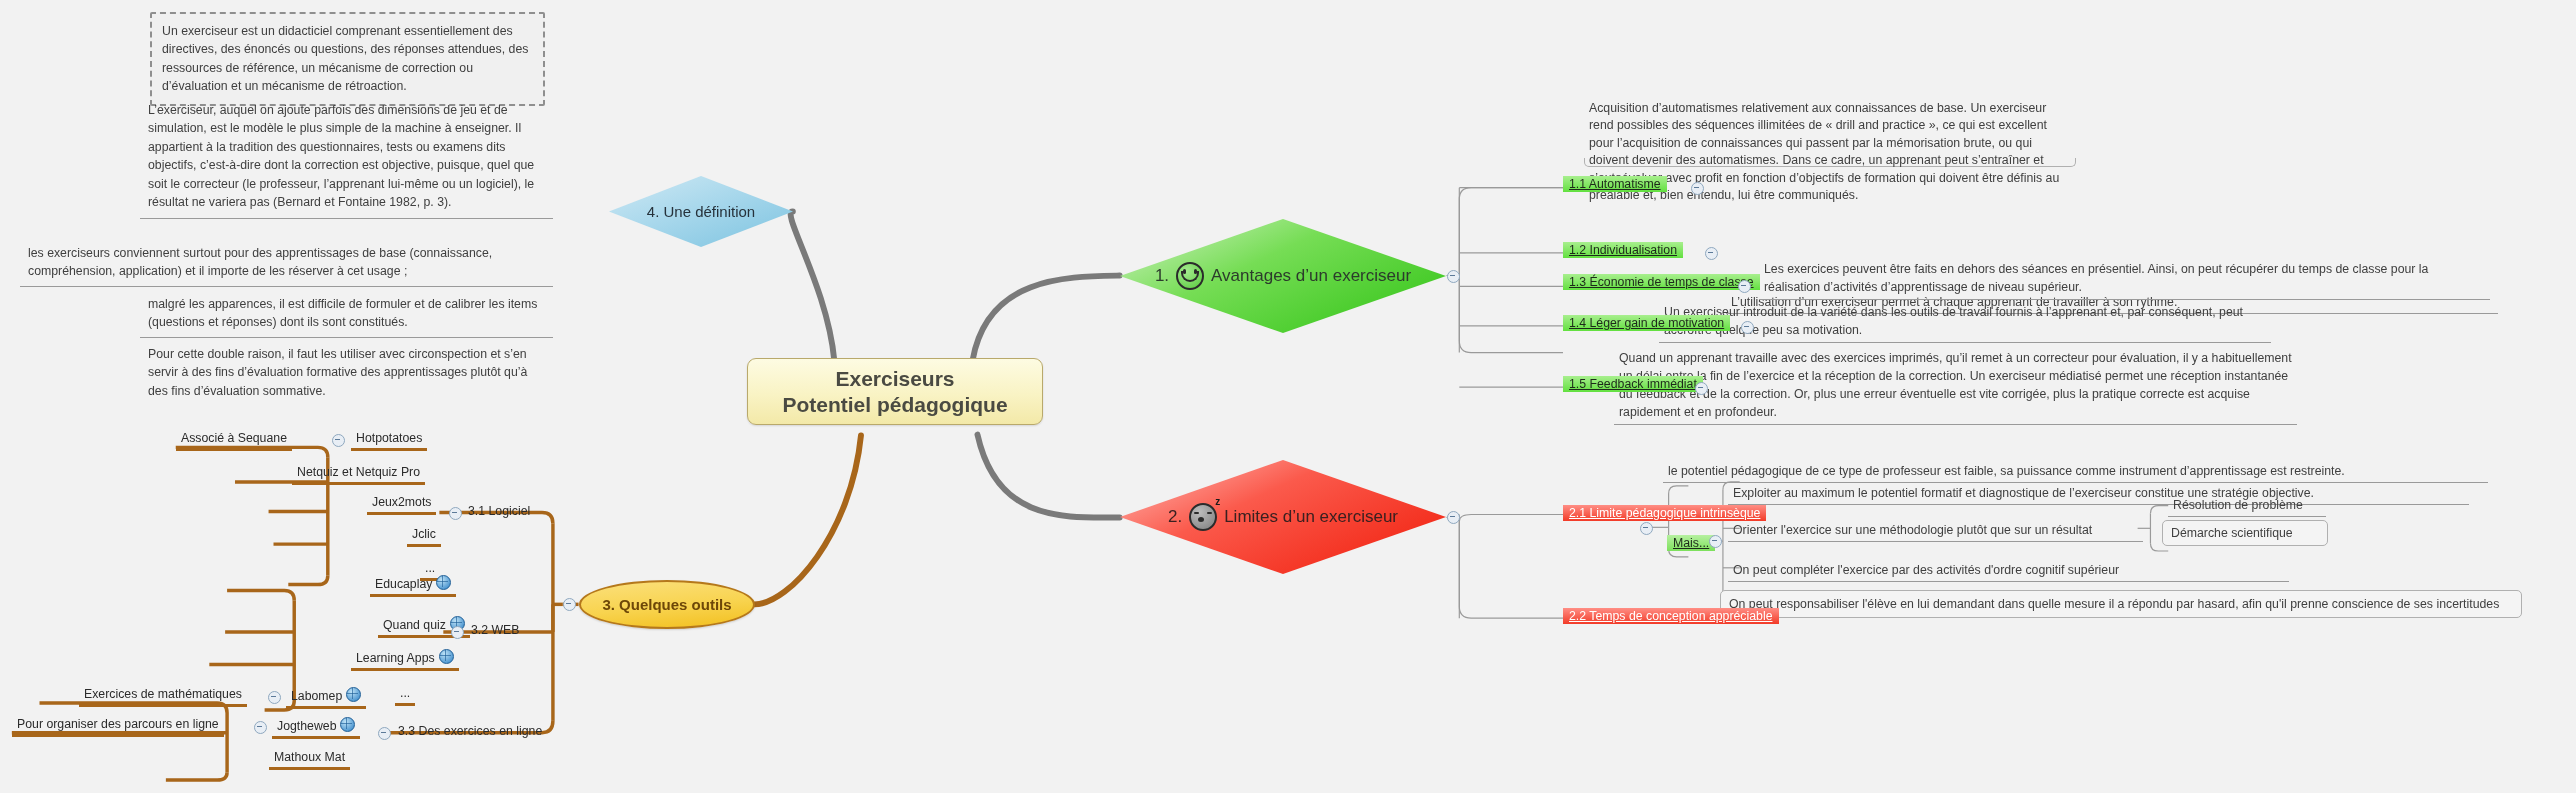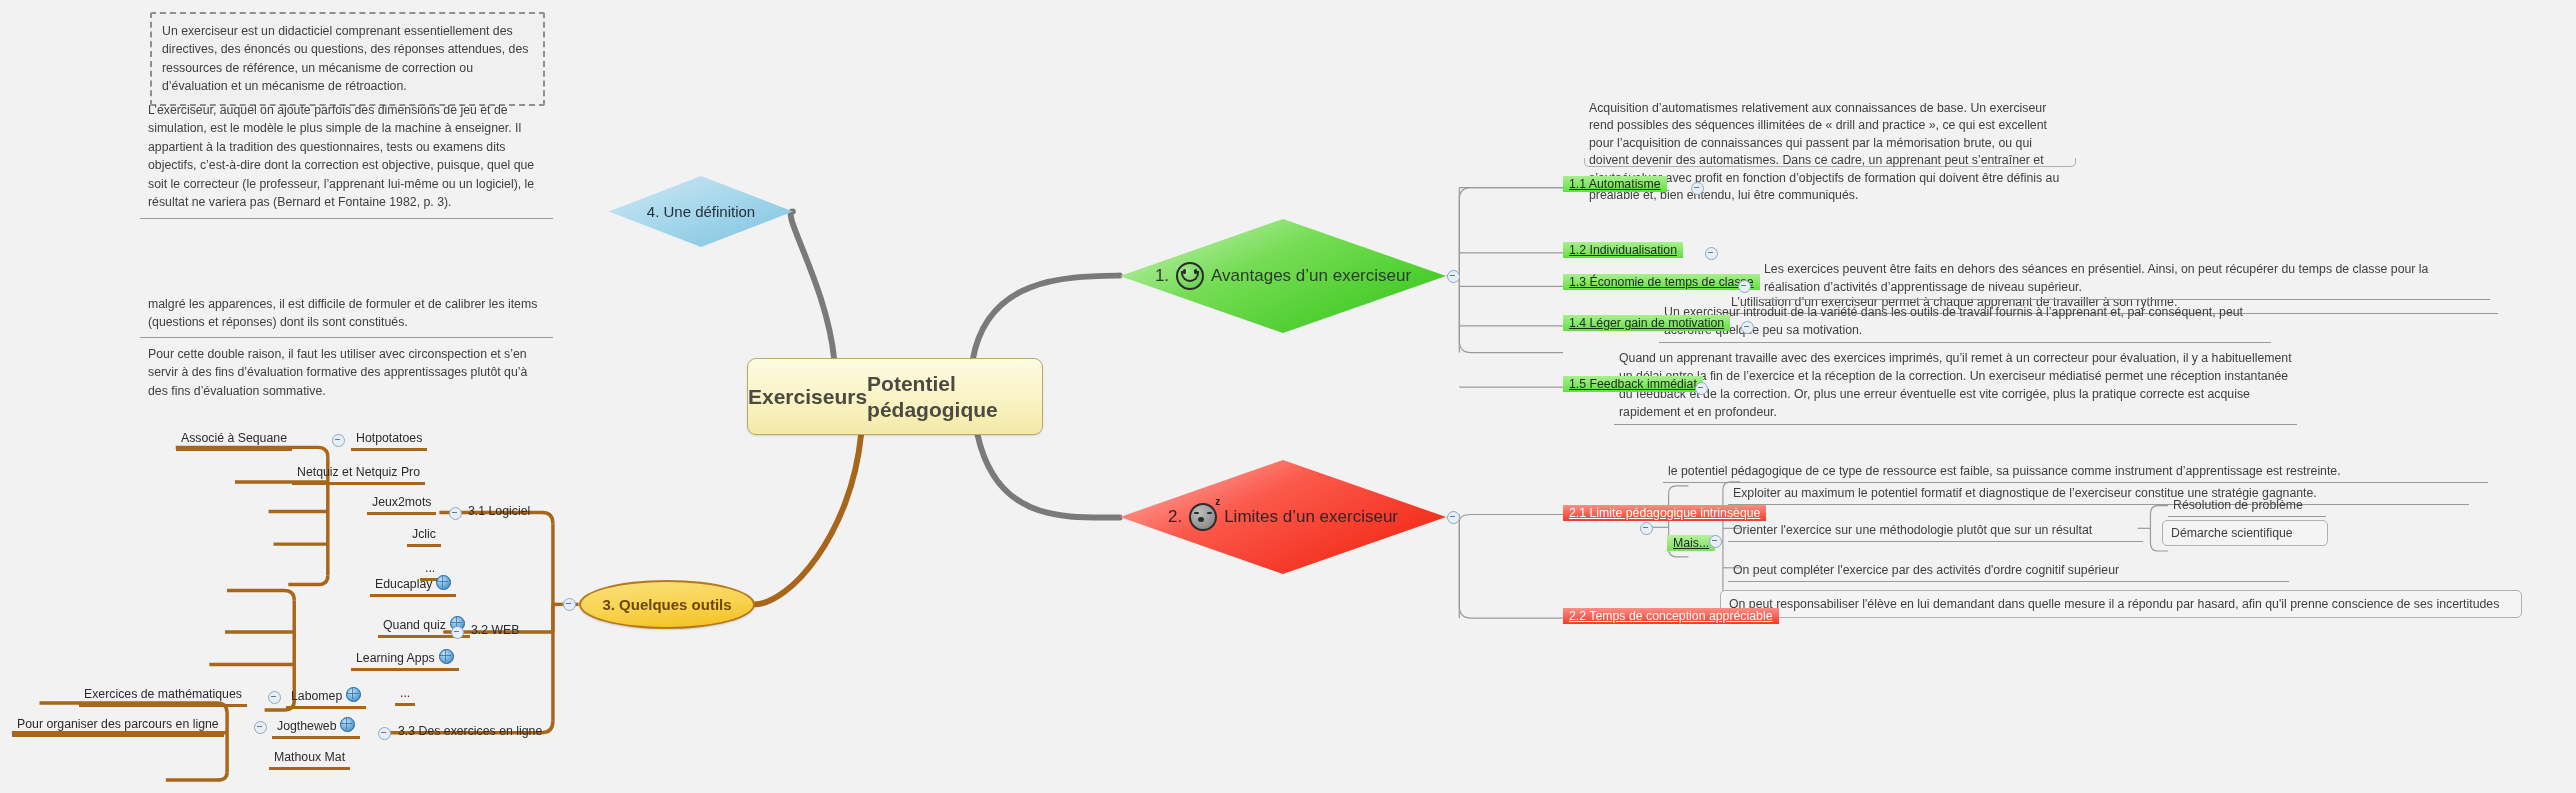--- a/index.html
+++ b/index.html
@@ -13,24 +13,24 @@
     -webkit-font-smoothing:antialiased;
   }
   #canvas{position:absolute;inset:0;width:2576px;height:794px;}
   svg.wires{position:absolute;left:0;top:0;width:2576px;height:794px;pointer-events:none;}
 
   
   .node{position:absolute;box-sizing:border-box;}
 
   
   .root{
-    left:747px;top:358px;width:296px;height:77px;
+    left:747px;top:358px;width:296px;height:67px;
     border:1px solid #b9a96b;border-radius:9px;
     background:linear-gradient(180deg,#fdfbe2 0%,#f9f3c4 55%,#f3e9a8 100%);
-    display:flex;flex-direction:row;align-items:center;justify-content:center;
+    display:flex;flex-direction:column;align-items:center;justify-content:center;
     font-weight:bold;font-size:21px;color:#4a4a42;line-height:1.22;
     box-shadow:0 1px 2px rgba(0,0,0,.12);
     z-index:6;
   }
 
   
   .diamond{
     display:flex;align-items:center;justify-content:center;
     text-align:center;z-index:6;
   }
@@ -219,20 +219,21 @@
 
   <div class="node diamond dia-blue">
     <div class="dshape"></div>
     <div class="dlabel">4. Une définition</div>
   </div>
 
   <div class="leaf dashed" style="left:150px;top:12px;width:395px;padding:8px 10px;">Un exerciseur est un didacticiel comprenant essentiellement des directives, des énoncés ou questions, des réponses attendues, des ressources de référence, un mécanisme de correction ou d’évaluation et un mécanisme de rétroaction.</div>
 
   <div class="leaf ul" style="left:140px;top:95px;width:413px;padding:6px 8px;">L’exerciseur, auquel on ajoute parfois des dimensions de jeu et de simulation, est le modèle le plus simple de la machine à enseigner. Il appartient à la tradition des questionnaires, tests ou examens dits objectifs, c’est-à-dire dont la correction est objective, puisque, quel que soit le correcteur (le professeur, l’apprenant lui-même ou un logiciel), le résultat ne variera pas (Bernard et Fontaine 1982, p. 3).</div>
 
+  <div class="leaf ul" style="left:20px;top:239px;width:533px;padding:5px 8px;">les exerciseurs conviennent surtout pour des apprentissages de base (connaissance, compréhension, application) et il importe de les réserver à cet usage ;</div>
 
   <div class="leaf ul" style="left:140px;top:290px;width:413px;padding:5px 8px;">malgré les apparences, il est difficile de formuler et de calibrer les items (questions et réponses) dont ils sont constitués.</div>
 
   <div class="leaf" style="left:140px;top:340px;width:413px;padding:5px 8px;text-align:left;">Pour cette double raison, il faut les utiliser avec circonspection et s’en servir à des fins d’évaluation formative des apprentissages plutôt qu’à des fins d’évaluation sommative.</div>
 
   <div class="node root">
     <span>Exerciseurs</span>
     <span>Potentiel pédagogique</span>
   </div>
 
@@ -300,28 +301,28 @@
       <i></i>
     </div>
 
   <div class="tag red" style="left:1563px;top:505px;">2.1  Limite pédagogique intrinsèque</div>
   <div class="minus" style="left:1640px;top:522px;">
       <i></i>
     </div>
 
   <div class="tag red" style="left:1563px;top:608px;">2.2  Temps de conception appréciable</div>
 
-  <div class="leaf ul" style="left:1663px;top:460px;width:825px;">le potentiel pédagogique de ce type de ressource est faible, sa puissance comme instrument d’apprentissage est restreinte.</div>
+  <div class="leaf ul" style="left:1663px;top:460px;width:825px;">le potentiel pédagogique de ce type de professeur est faible, sa puissance comme instrument d’apprentissage est restreinte.</div>
 
   <div class="tag green2" style="left:1667px;top:535px;">Mais...</div>
   <div class="minus" style="left:1709px;top:535px;">
       <i></i>
     </div>
 
-  <div class="leaf ul" style="left:1728px;top:482px;width:741px;">Exploiter au maximum le potentiel formatif et diagnostique de l’exerciseur constitue une stratégie gagnante.</div>
+  <div class="leaf ul" style="left:1728px;top:482px;width:741px;">Exploiter au maximum le potentiel formatif et diagnostique de l’exerciseur constitue une stratégie objective.</div>
 
   <div class="leaf ul" style="left:1728px;top:519px;width:415px;">Orienter l'exercice sur une méthodologie plutôt que sur un résultat</div>
 
   <div class="leaf ul" style="left:1728px;top:559px;width:561px;">On peut compléter l'exercice par des activités d'ordre cognitif supérieur</div>
 
   <div class="leaf boxed" style="left:1720px;top:590px;width:802px;padding:4px 8px;">On peut responsabiliser l'élève en lui demandant dans quelle mesure il a répondu par hasard, afin qu'il prenne conscience de ses incertitudes</div>
 
   <div class="leaf ul" style="left:2168px;top:494px;width:158px;">Résolution de problème</div>
   <div class="leaf boxed" style="left:2162px;top:520px;width:166px;padding:3px 8px;">Démarche scientifique</div>
 

